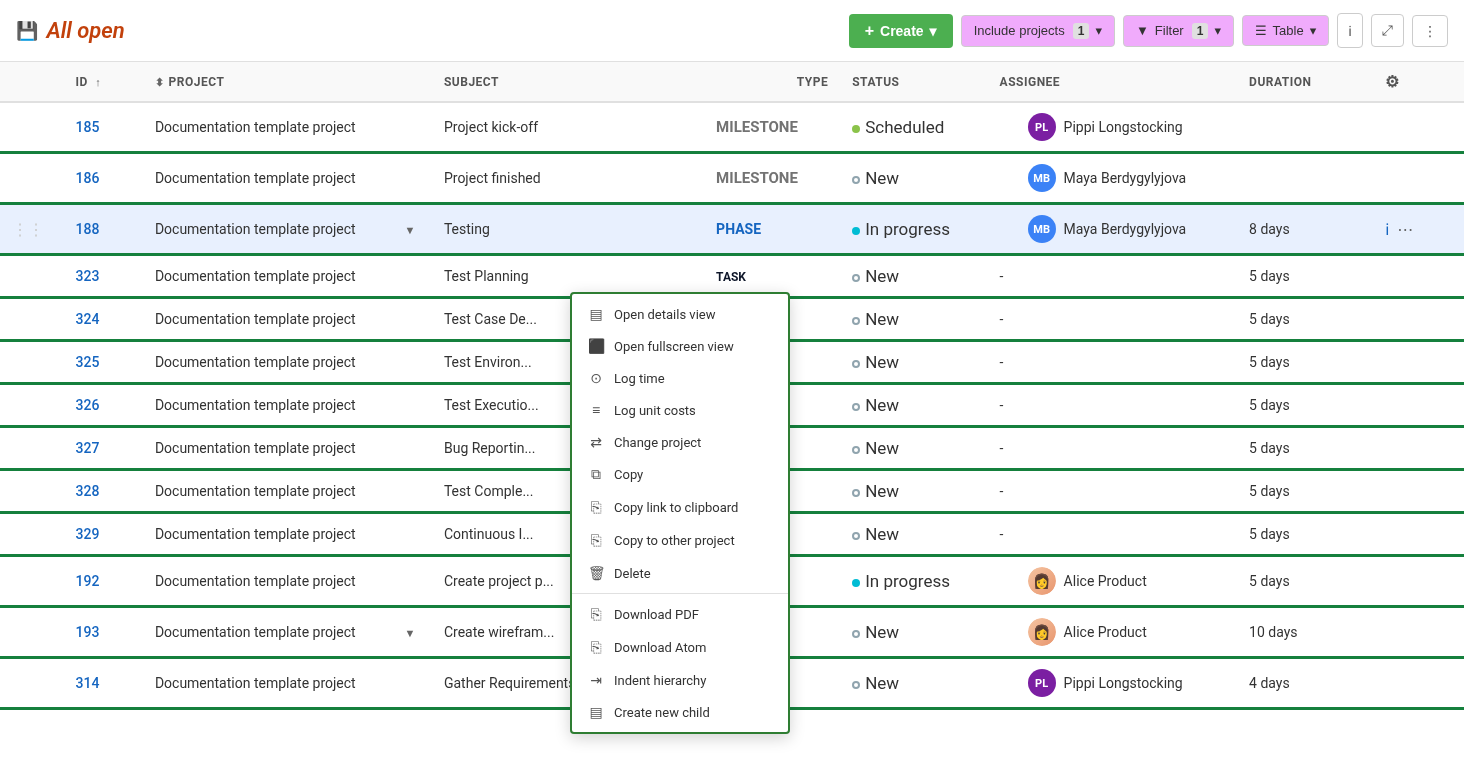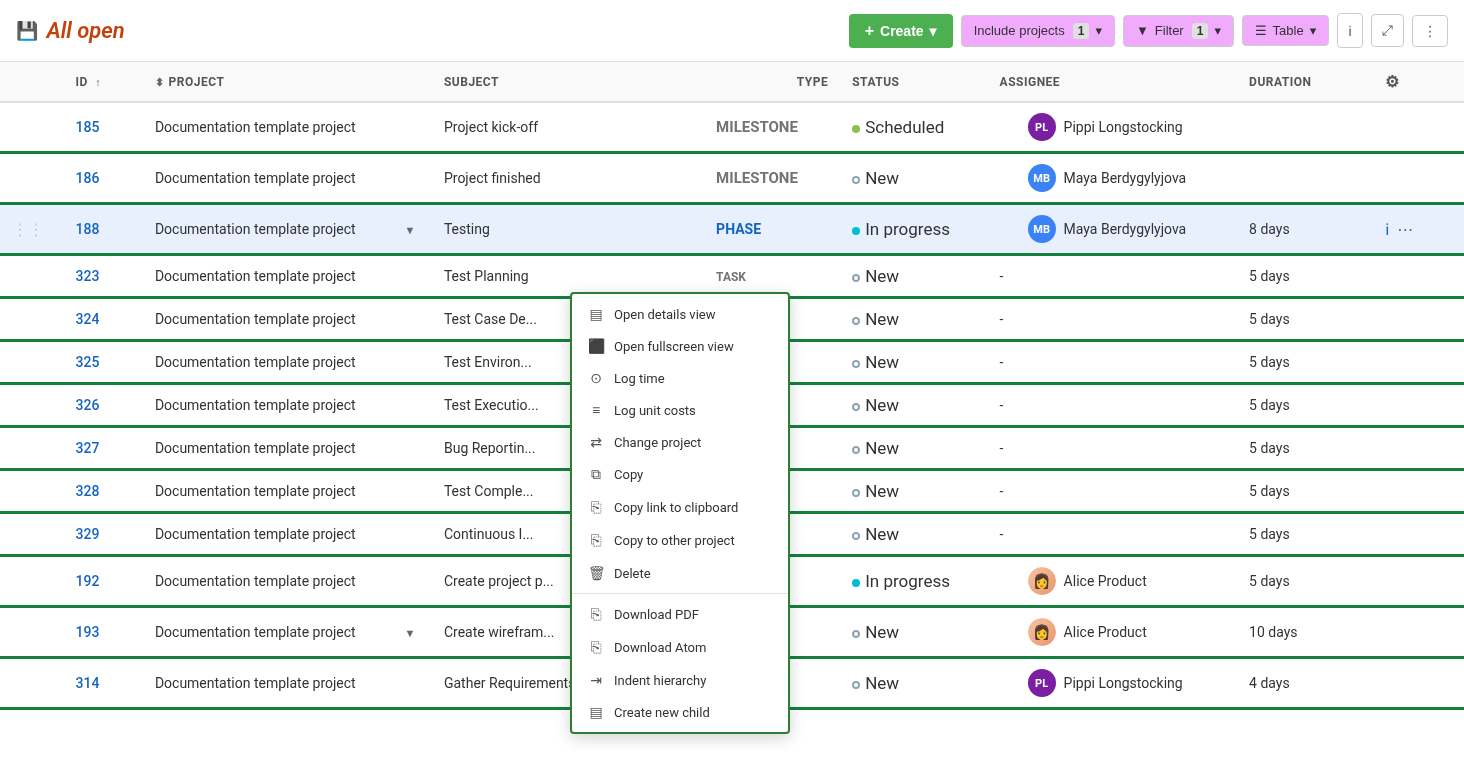--- a/index.html
+++ b/index.html
@@ -58,21 +58,21 @@
     .col-type { width: 120px; text-align: right; }
     .col-status { width: 130px; }
     .col-assignee { width: 220px; }
     .col-duration { width: 120px; }
     .col-actions { width: 80px; }
 
     .id-link { color: #1565c0; text-decoration: none; font-weight: 500; }
 
     .type-milestone { color: #737373; font-weight: 700; font-size: 15px; }
     .type-phase { color: #1565c0; font-weight: 700; font-size: 14px; }
-    .type-task { color: #737373; font-weight: 700; font-size: 12px; }
+    .type-task { color: #0f172a; font-weight: 700; font-size: 12px; }
     .type-epic { color: #ff9800; font-weight: 700; font-size: 12px; }
 
     .status-dot { display: inline-block; width: 8px; height: 8px; border-radius: 50%; margin-right: 5px; }
     .dot-scheduled { background: #8bc34a; }
     .dot-new { background: #b0bec5; border: 1px solid #90a4ae; background: transparent; border: 2px solid #90a4ae; }
     .dot-inprogress { background: #00bcd4; }
 
     .status-text { font-size: 17px; }
 
     .assignee-cell { display: flex; align-items: center; gap: 8px; }

